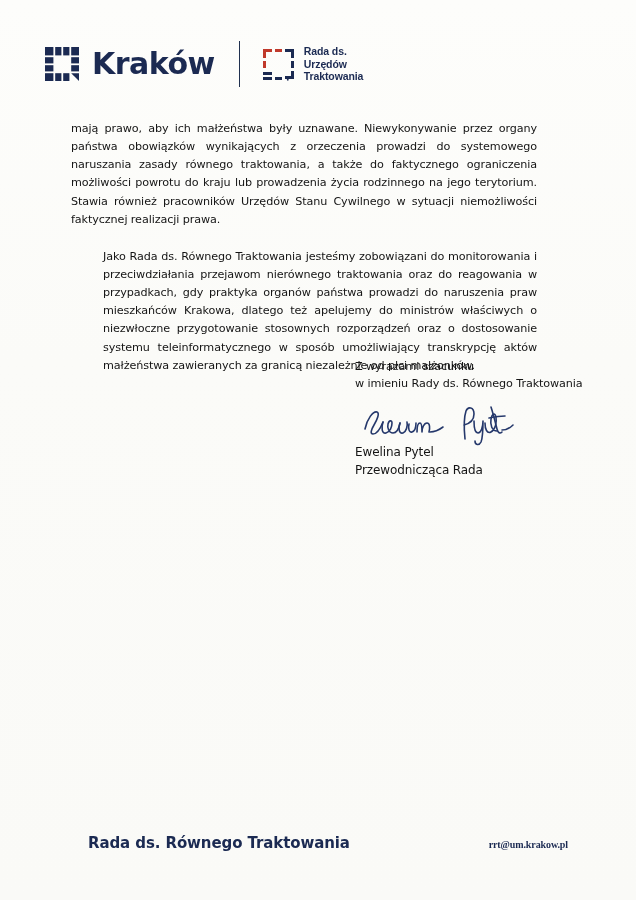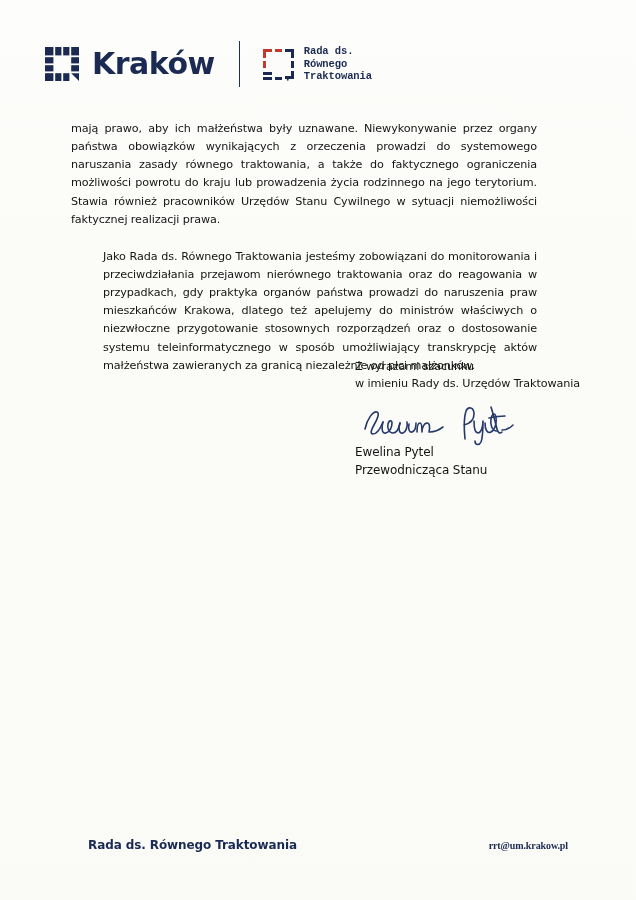--- a/index.html
+++ b/index.html
@@ -62,21 +62,21 @@
     display: flex;
     align-items: center;
     gap: 9px;
   }
   .rrt-mark {
     width: 33px;
     height: 33px;
     position: relative;
   }
   .rrt-text {
-    font-family: Liberation Mono, monospace;
+    font-family: Liberation Sans, sans-serif;
     font-size: 10.5px;
     font-weight: bold;
     line-height: 1.18;
     color: #1b2a52;
     letter-spacing: -0.1px;
   }
 
   
   .body-block {
     position: absolute;
@@ -127,21 +127,21 @@
     position: absolute;
     bottom: 48px;
     left: 88px;
     right: 68px;
     display: flex;
     align-items: baseline;
     justify-content: space-between;
   }
   .footer-left {
     font-family: "DejaVu Sans", sans-serif;
-    font-size: 12px;
+    font-size: 15px;
     font-weight: bold;
     color: #1b2a52;
     letter-spacing: -0.1px;
   }
   .footer-right {
     font-family: Liberation Serif, serif;
     font-size: 10px;
     font-weight: bold;
     color: #1b2a52;
     letter-spacing: -0.1px;
@@ -207,35 +207,35 @@
           </g>
           <g fill="#1b2a52">
             <rect x="1" y="24" width="9" height="3"></rect>
             <rect x="1" y="29" width="9" height="3"></rect>
             <rect x="13" y="29" width="7" height="3"></rect>
           </g>
         </svg>
       </span>
       <span class="rrt-text">
         <span>Rada ds.</span><br>
-        <span>Równego</span><br>
+        <span>Urzędów</span><br>
         <span>Traktowania</span>
       </span>
     </div>
 
   </div>
 
   <div class="body-block">
     <p class="para">mają prawo, aby ich małżeństwa były uznawane. Niewykonywanie przez organy państwa obowiązków wynikających z orzeczenia prowadzi do systemowego naruszania zasady równego traktowania, a także do faktycznego ograniczenia możliwości powrotu do kraju lub prowadzenia życia rodzinnego na jego terytorium. Stawia również pracowników Urzędów Stanu Cywilnego w sytuacji niemożliwości faktycznej realizacji prawa.</p>
     <p class="para">Jako Rada ds. Równego Traktowania jesteśmy zobowiązani do monitorowania i przeciwdziałania przejawom nierównego traktowania oraz do reagowania w przypadkach, gdy praktyka organów państwa prowadzi do naruszenia praw mieszkańców Krakowa, dlatego też apelujemy do ministrów właściwych o niezwłoczne przygotowanie stosownych rozporządzeń oraz o dostosowanie systemu teleinformatycznego w sposób umożliwiający transkrypcję aktów małżeństwa zawieranych za granicą niezależnie od płci małżonków.</p>
   </div>
 
   <div class="sign-block">
     <div class="sign-line">Z wyrazami szacunku</div>
-    <div class="sign-line">w imieniu Rady ds. Urzędów Traktowania</div>
+    <div class="sign-line">w imieniu Rady ds. Równego Traktowania</div>
 
     <div class="signature-img">
       <svg width="165" height="46" viewBox="0 0 165 46" aria-hidden="true">
         <g fill="none" stroke="#25386b" stroke-width="1.6" stroke-linecap="round" stroke-linejoin="round">
 
           <path d="M4 28 C6 18, 12 10, 16 11 C19 12, 16 19, 13 24
                    C10 29, 9 33, 12 33 C16 33, 20 26, 22 21"></path>
           <path d="M22 21 C20 27, 21 33, 25 32 C29 31, 31 26, 31 22
                    C31 19, 28 19, 27 23 C26 27, 28 32, 32 32
                    C36 32, 38 27, 39 22"></path>
@@ -252,21 +252,21 @@
           <path d="M124 22 C124 28, 126 33, 130 31 C134 29, 136 22, 135 16
                    C134 11, 131 13, 130 18 C129 24, 131 30, 136 30"></path>
           <path d="M130 6 C132 12, 134 20, 136 28 C137 32, 139 33, 141 31"></path>
           <path d="M128 17 C133 16, 139 15, 144 15"></path>
           <path d="M141 29 C145 29, 149 27, 152 24"></path>
         </g>
       </svg>
     </div>
 
     <div class="sign-name">Ewelina Pytel</div>
-    <div class="sign-name">Przewodnicząca Stanu</div>
+    <div class="sign-name">Przewodnicząca Rada</div>
   </div>
 
   <div class="footer">
     <span class="footer-left">Rada ds. Równego Traktowania</span>
     <span class="footer-right">rrt@um.krakow.pl</span>
   </div>
 
 </div>
 
 </body></html>

